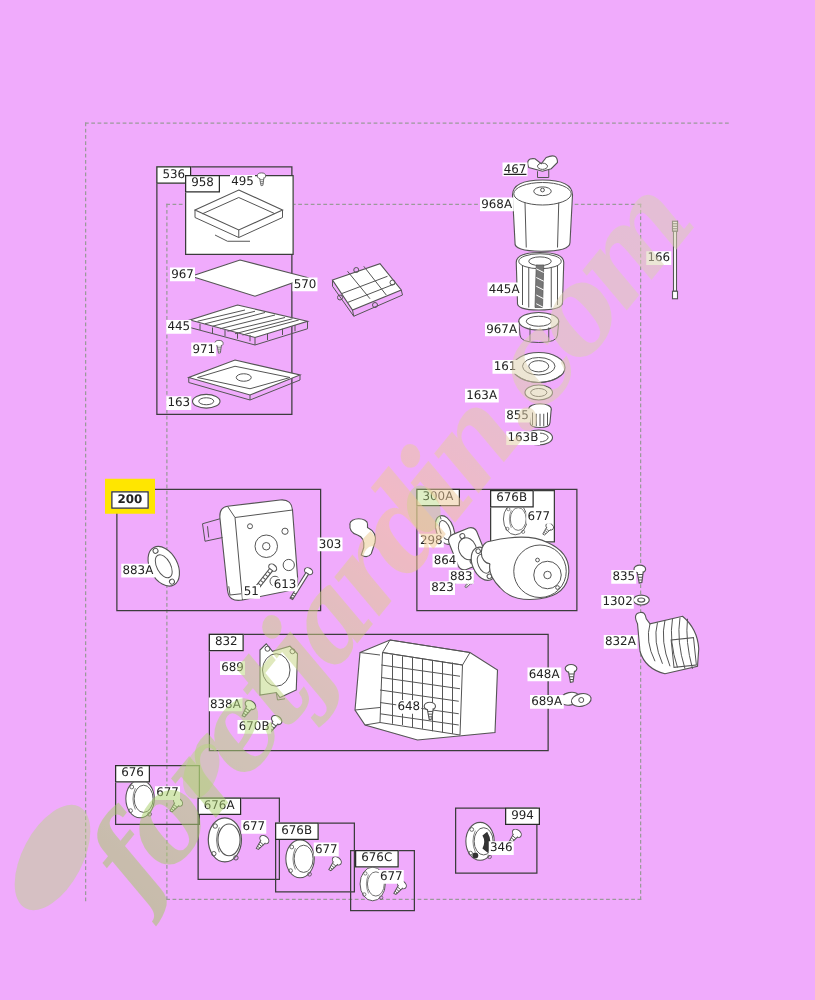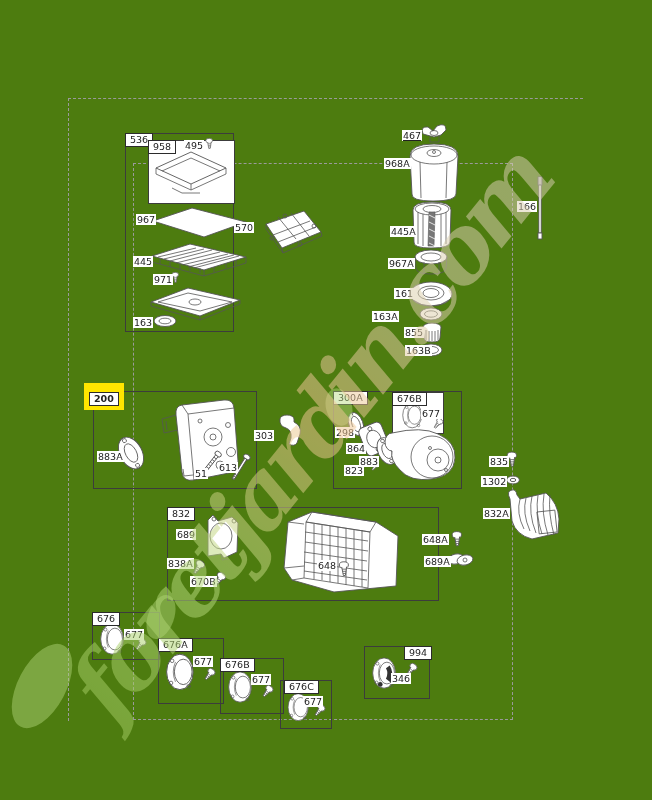--- a/index.html
+++ b/index.html
@@ -1,16 +1,16 @@
 <!DOCTYPE html>
 <html><head>
 <meta charset="utf-8">
 <style>
   html,body{margin:0;padding:0;background:#fff;}
-  #stage{position:relative;width:652px;height:800px;background:#4d7c0f;overflow:hidden;
+  #stage{position:relative;width:652px;height:800px;background:#f0abfc;overflow:hidden;
          font-family:"DejaVu Sans",sans-serif;color:#222;}
   .pos{position:absolute;}
   
   .dash-h{border-top:1px dashed #9a9a9a;height:0;}
   .dash-v{border-left:1px dashed #9a9a9a;width:0;}
   .dash-rect{border:1px dashed #9a9a9a;background:transparent;}
   
   .gbox{border:1px solid #3c3c3c;background:transparent;}
   .gbox.white{background:#fff;}
   

